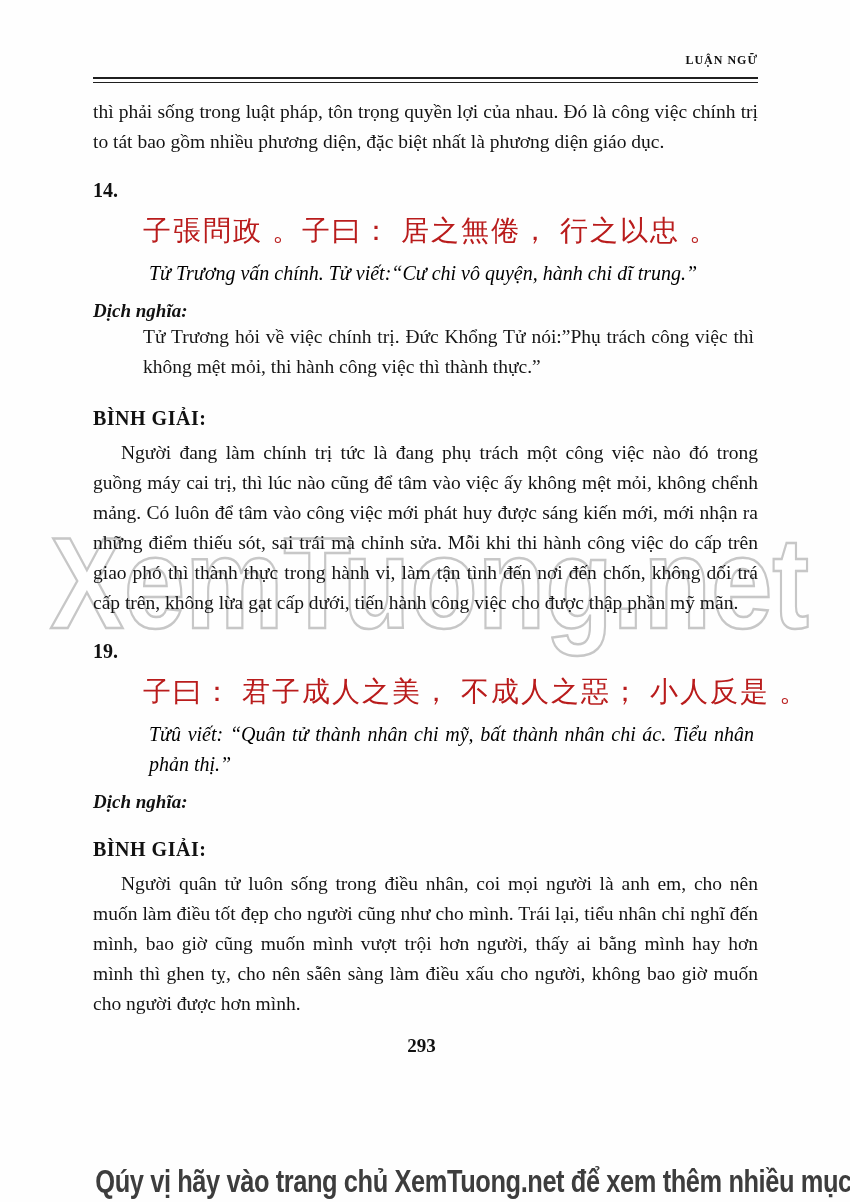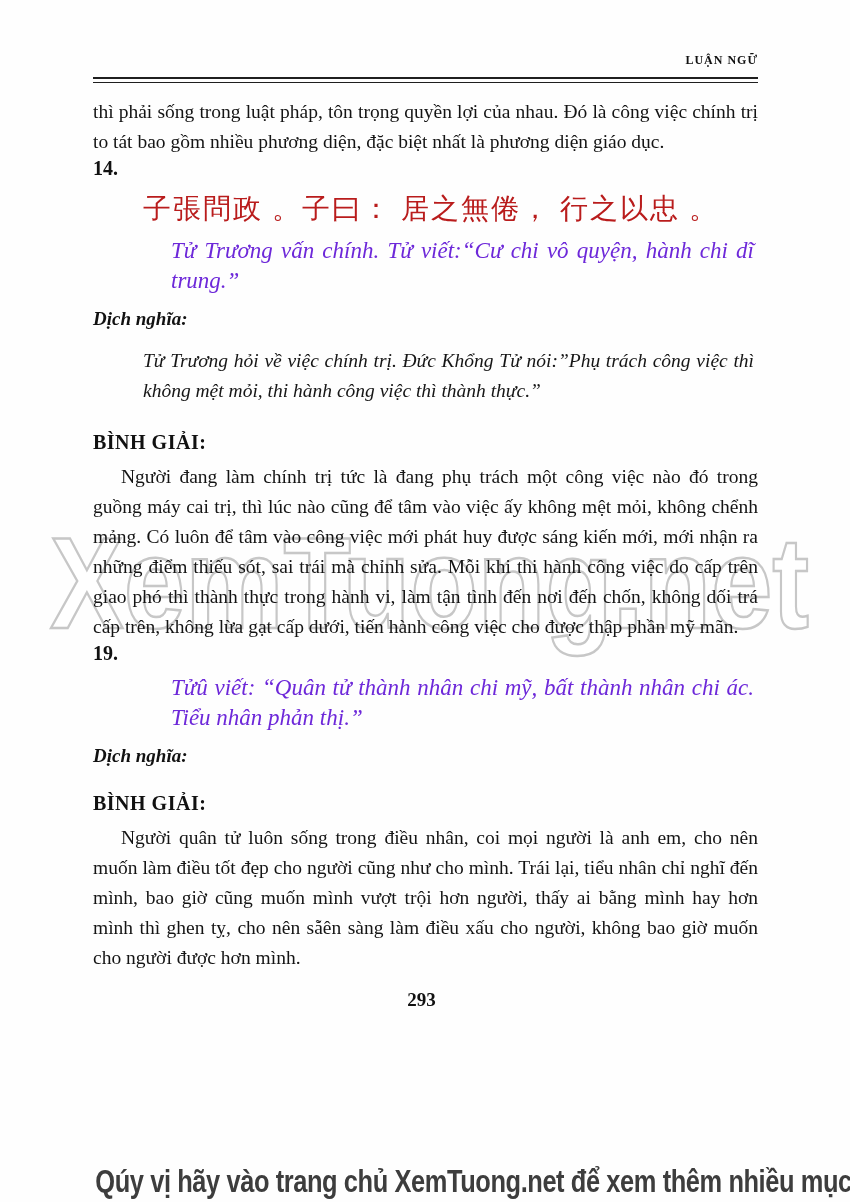--- a/index.html
+++ b/index.html
@@ -20,32 +20,32 @@
   }
   .rule{
     margin-top:9px;height:3px;
     border-top:2.5px solid #1f1f1f;
     border-bottom:1.5px solid #1f1f1f;
   }
   .intro{
     margin:14px 0 0 0;font-size:19.5px;line-height:30px;
     text-align:justify;color:#141414;
   }
-  .sec-num{margin-top:0;font-weight:bold;font-size:20px;color:#111;}
+  .sec-num{margin-top:22px;font-weight:bold;font-size:20px;color:#111;}
   .chinese{
     margin:10px 0 0 50px;font-size:28px;letter-spacing:2px;
     color:#b91c1c;line-height:38px;white-space:nowrap;
   }
   .translit{
-    margin:8px 4px 0 78px;font-style:italic;font-size:23px;
-    line-height:30px;text-align:justify;color:#6d28d9;
+    margin:8px 4px 0 56px;font-style:italic;font-size:20px;
+    line-height:30px;text-align:justify;color:#000000;
   }
   .dich-label{margin-top:12px;font-weight:bold;font-style:italic;font-size:19px;color:#111;}
   .translation{
-    margin:16px 4px 0 50px;font-style:italic;font-size:19.5px;
+    margin:0 4px 0 50px;font-size:19.5px;
     line-height:30px;text-align:justify;color:#161616;
   }
   .binh-label{margin-top:25px;font-weight:bold;font-size:20px;letter-spacing:.5px;color:#111;}
   .commentary{
     margin:8px 0 0 0;font-size:19.5px;line-height:30px;
     text-align:justify;text-indent:28px;color:#141414;
   }
   .page-number{
     margin-top:16px;text-align:center;padding-right:8px;
     font-weight:bold;font-size:19px;color:#111;
@@ -94,20 +94,21 @@
       <div class="chinese">子張問政 。子曰： 居之無倦， 行之以忠 。</div>
       <div class="translit">Tử Trương vấn chính. Tử viết:“Cư chi vô quyện, hành chi dĩ trung.”</div>
       <div class="dich-label">Dịch nghĩa:</div>
       <div class="translation">Tử Trương hỏi về việc chính trị. Đức Khổng Tử nói:”Phụ trách công việc thì không mệt mỏi, thi hành công việc thì thành thực.”</div>
       <div class="binh-label">BÌNH GIẢI:</div>
       <p class="commentary">Người đang làm chính trị tức là đang phụ trách một công việc nào đó trong guồng máy cai trị, thì lúc nào cũng để tâm vào việc ấy không mệt mỏi, không chểnh mảng. Có luôn để tâm vào công việc mới phát huy được sáng kiến mới, mới nhận ra những điểm thiếu sót, sai trái mà chỉnh sửa. Mỗi khi thi hành công việc do cấp trên giao phó thì thành thực trong hành vi, làm tận tình đến nơi đến chốn, không dối trá cấp trên, không lừa gạt cấp dưới, tiến hành công việc cho được thập phần mỹ mãn.</p>
     </div>
 
     <div>
       <div class="sec-num">19.</div>
+      <div class="chinese">子曰： 君子成人之美， 不成人之惡； 小人反是 。</div>
       <div class="translit">Tửû viết: “Quân tử thành nhân chi mỹ, bất thành nhân chi ác. Tiểu nhân phản thị.”</div>
       <div class="dich-label">Dịch nghĩa:</div>
       <div class="binh-label">BÌNH GIẢI:</div>
       <p class="commentary">Người quân tử luôn sống trong điều nhân, coi mọi người là anh em, cho nên muốn làm điều tốt đẹp cho người cũng như cho mình. Trái lại, tiểu nhân chỉ nghĩ đến mình, bao giờ cũng muốn mình vượt trội hơn người, thấy ai bằng mình hay hơn mình thì ghen tỵ, cho nên sẵên sàng làm điều xấu cho người, không bao giờ muốn cho người được hơn mình.</p>
     </div>
 
     <div class="page-number">293</div>
   </div>
 
   <div class="footer">

